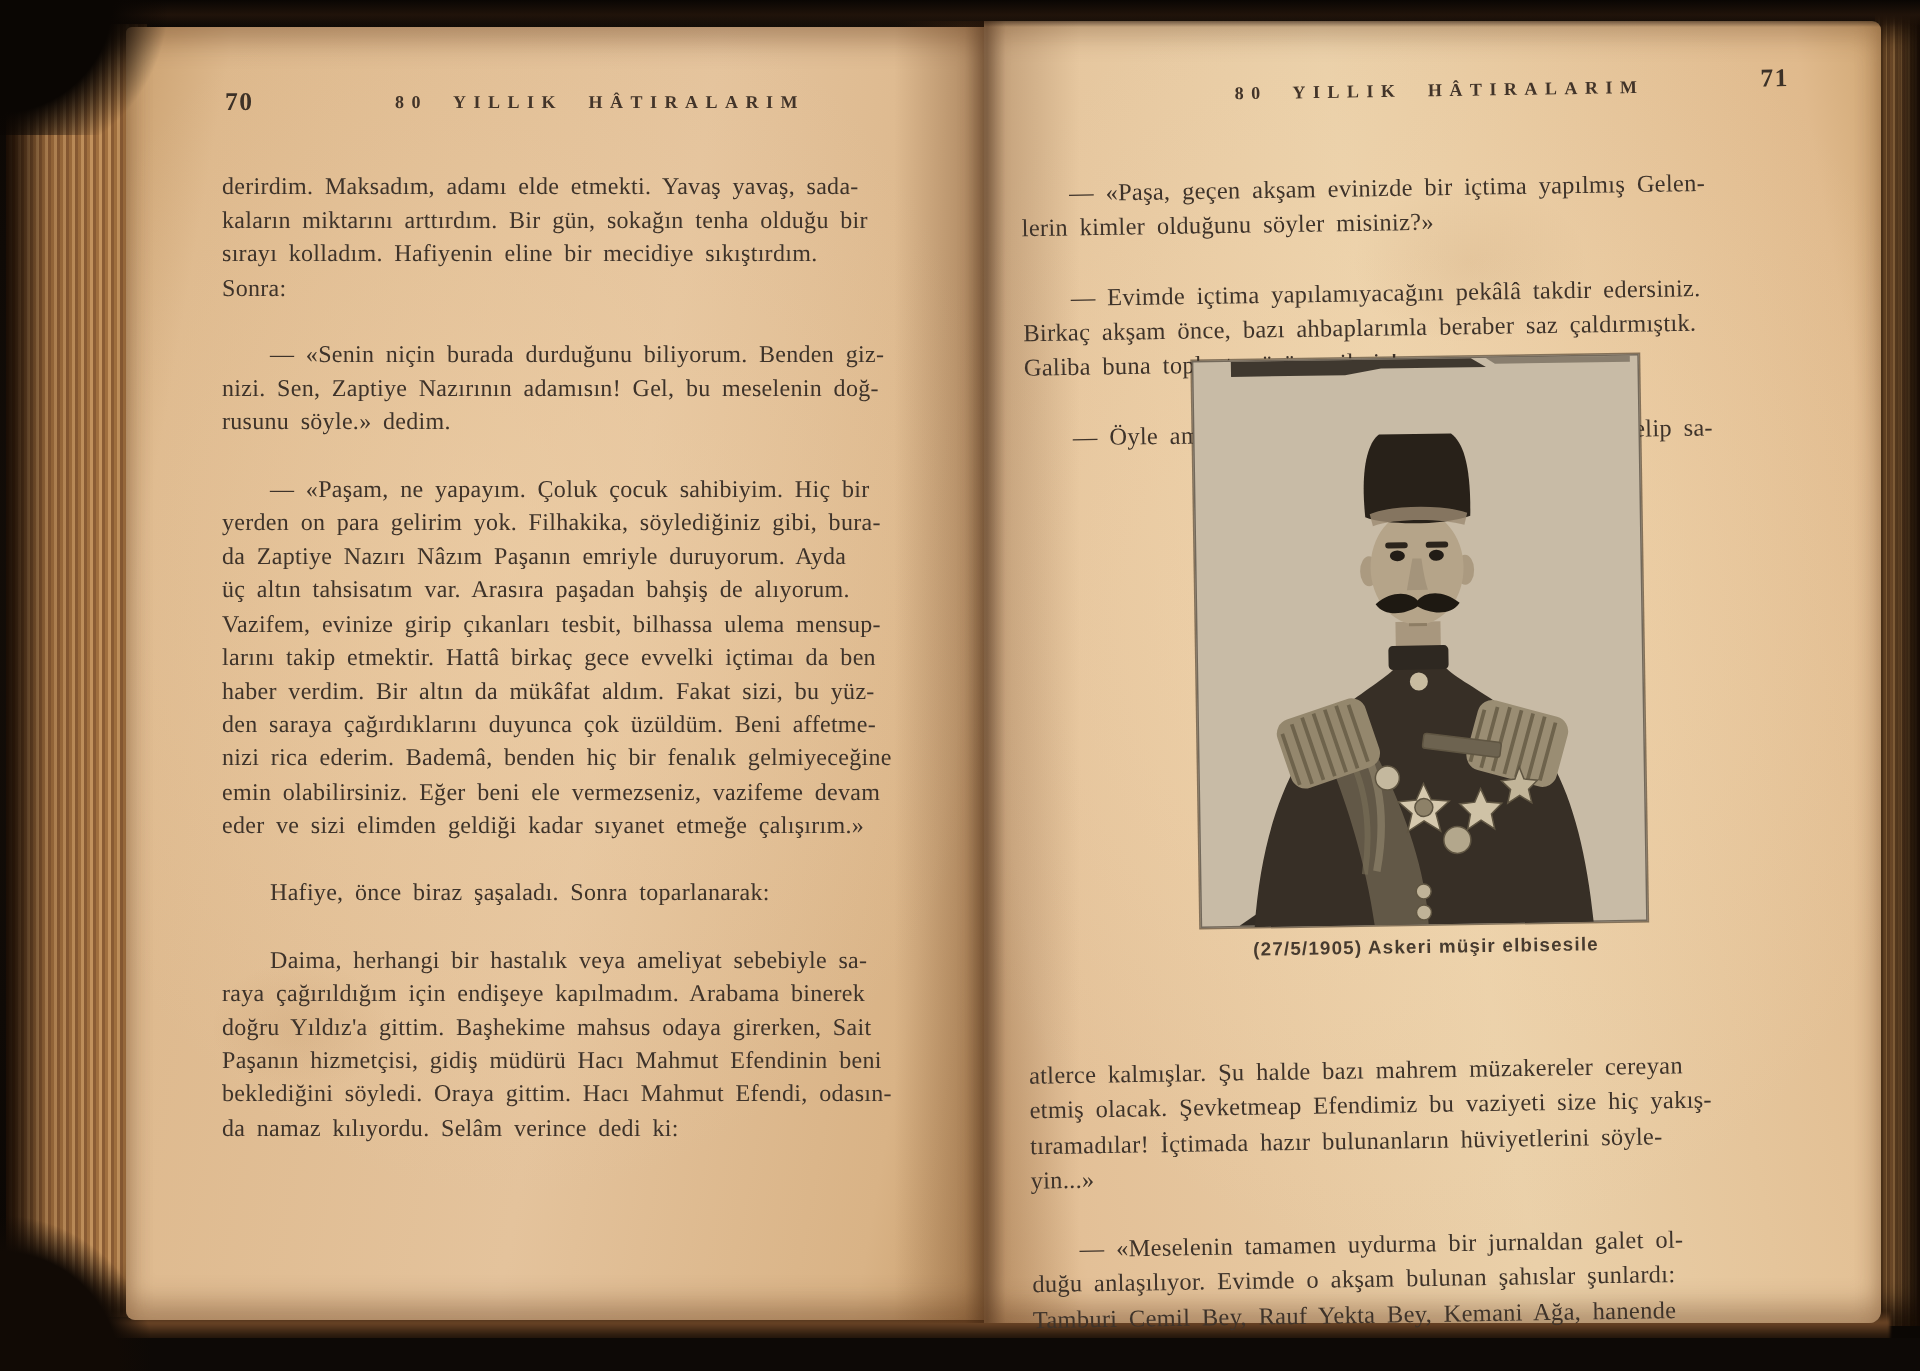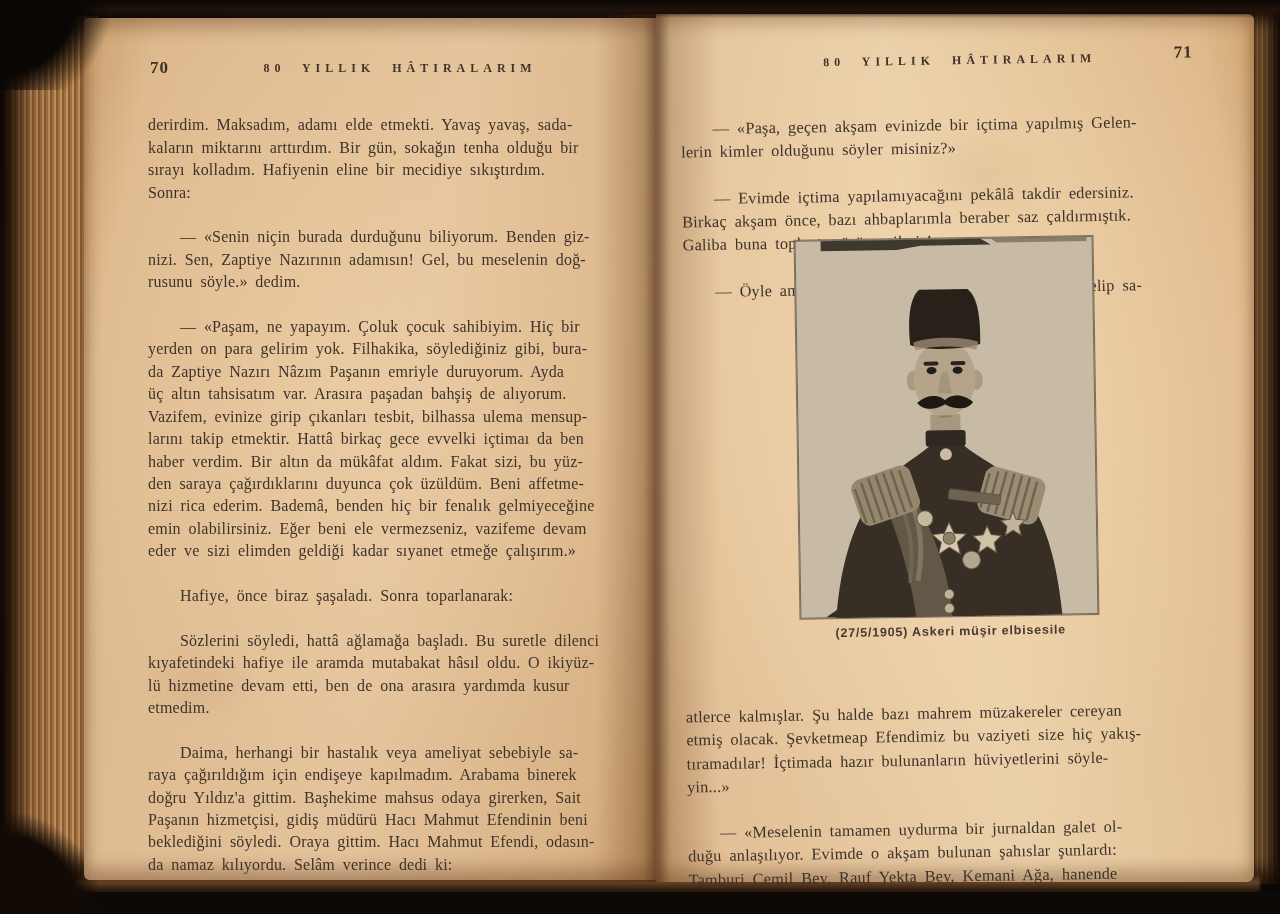--- a/index.html
+++ b/index.html
@@ -139,24 +139,20 @@
 da Zaptiye Nazırı Nâzım Paşanın emriyle duruyorum. Ayda
 üç altın tahsisatım var. Arasıra paşadan bahşiş de alıyorum.
 Vazifem, evinize girip çıkanları tesbit, bilhassa ulema mensup-
 larını takip etmektir. Hattâ birkaç gece evvelki içtimaı da ben
 haber verdim. Bir altın da mükâfat aldım. Fakat sizi, bu yüz-
 den saraya çağırdıklarını duyunca çok üzüldüm. Beni affetme-
 nizi rica ederim. Bademâ, benden hiç bir fenalık gelmiyeceğine
 emin olabilirsiniz. Eğer beni ele vermezseniz, vazifeme devam
 eder ve sizi elimden geldiği kadar sıyanet etmeğe çalışırım.»</p>
     <p class="ind">Hafiye, önce biraz şaşaladı. Sonra toparlanarak:</p>
-    <p class="ind">Sözlerini söyledi, hattâ ağlamağa başladı. Bu suretle dilenci
-kıyafetindeki hafiye ile aramda mutabakat hâsıl oldu. O ikiyüz-
-lü hizmetine devam etti, ben de ona arasıra yardımda kusur
-etmedim.</p>
     <p class="ind">Daima, herhangi bir hastalık veya ameliyat sebebiyle sa-
 raya çağırıldığım için endişeye kapılmadım. Arabama binerek
 doğru Yıldız'a gittim. Başhekime mahsus odaya girerken, Sait
 Paşanın hizmetçisi, gidiş müdürü Hacı Mahmut Efendinin beni
 beklediğini söyledi. Oraya gittim. Hacı Mahmut Efendi, odasın-
 da namaz kılıyordu. Selâm verince dedi ki:</p>
   </div>
 
   <div class="right-wrap">
     <div class="runtitle" style="left:120px;top:53px;width:380px;">80 YILLIK HÂTIRALARIM</div>

